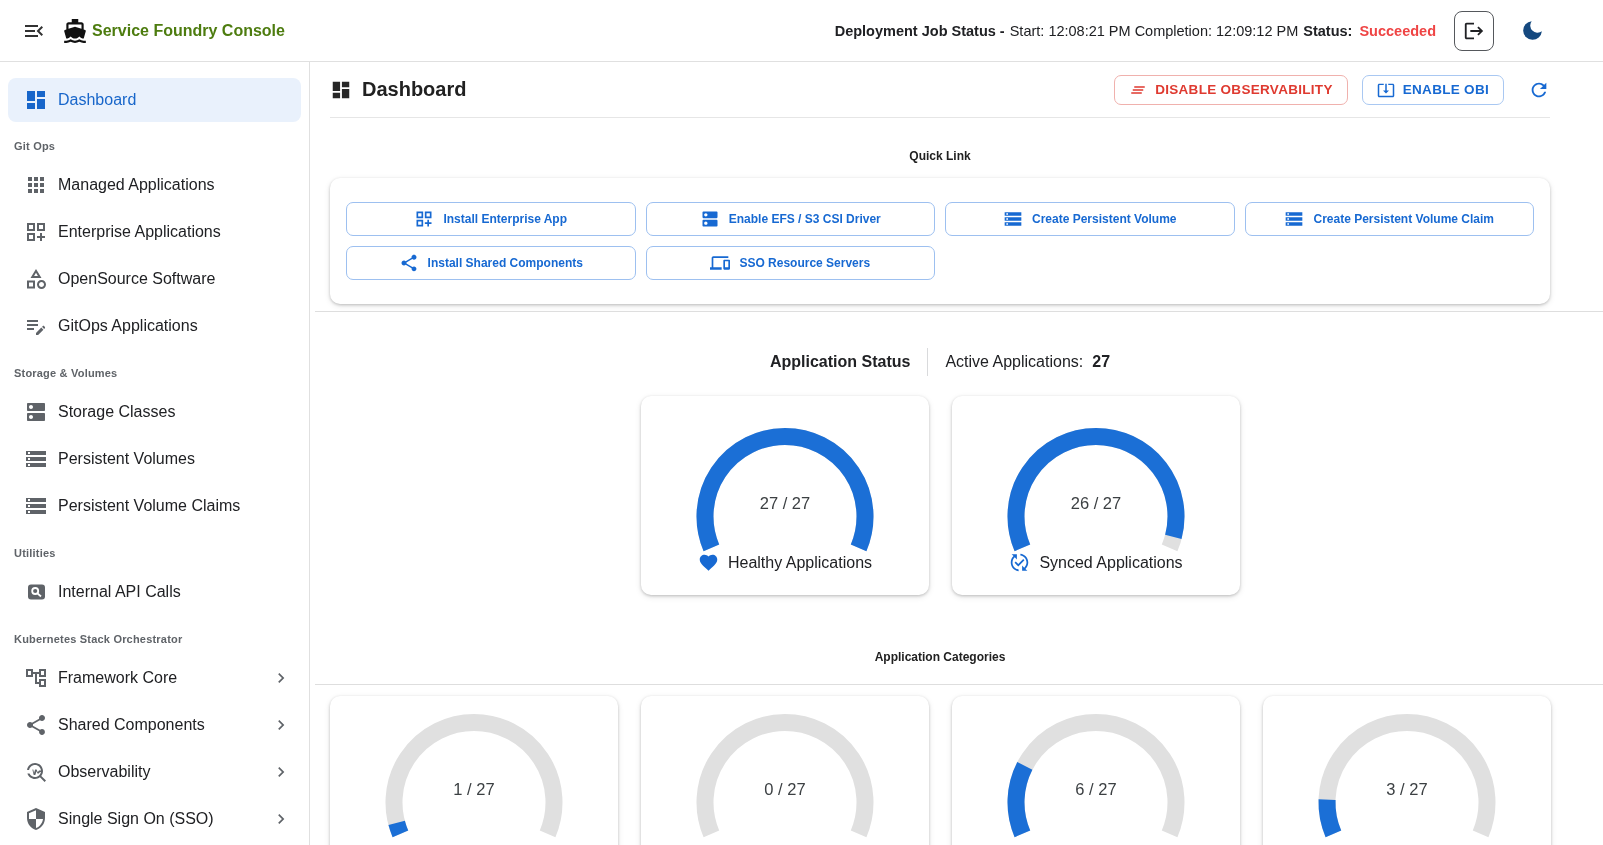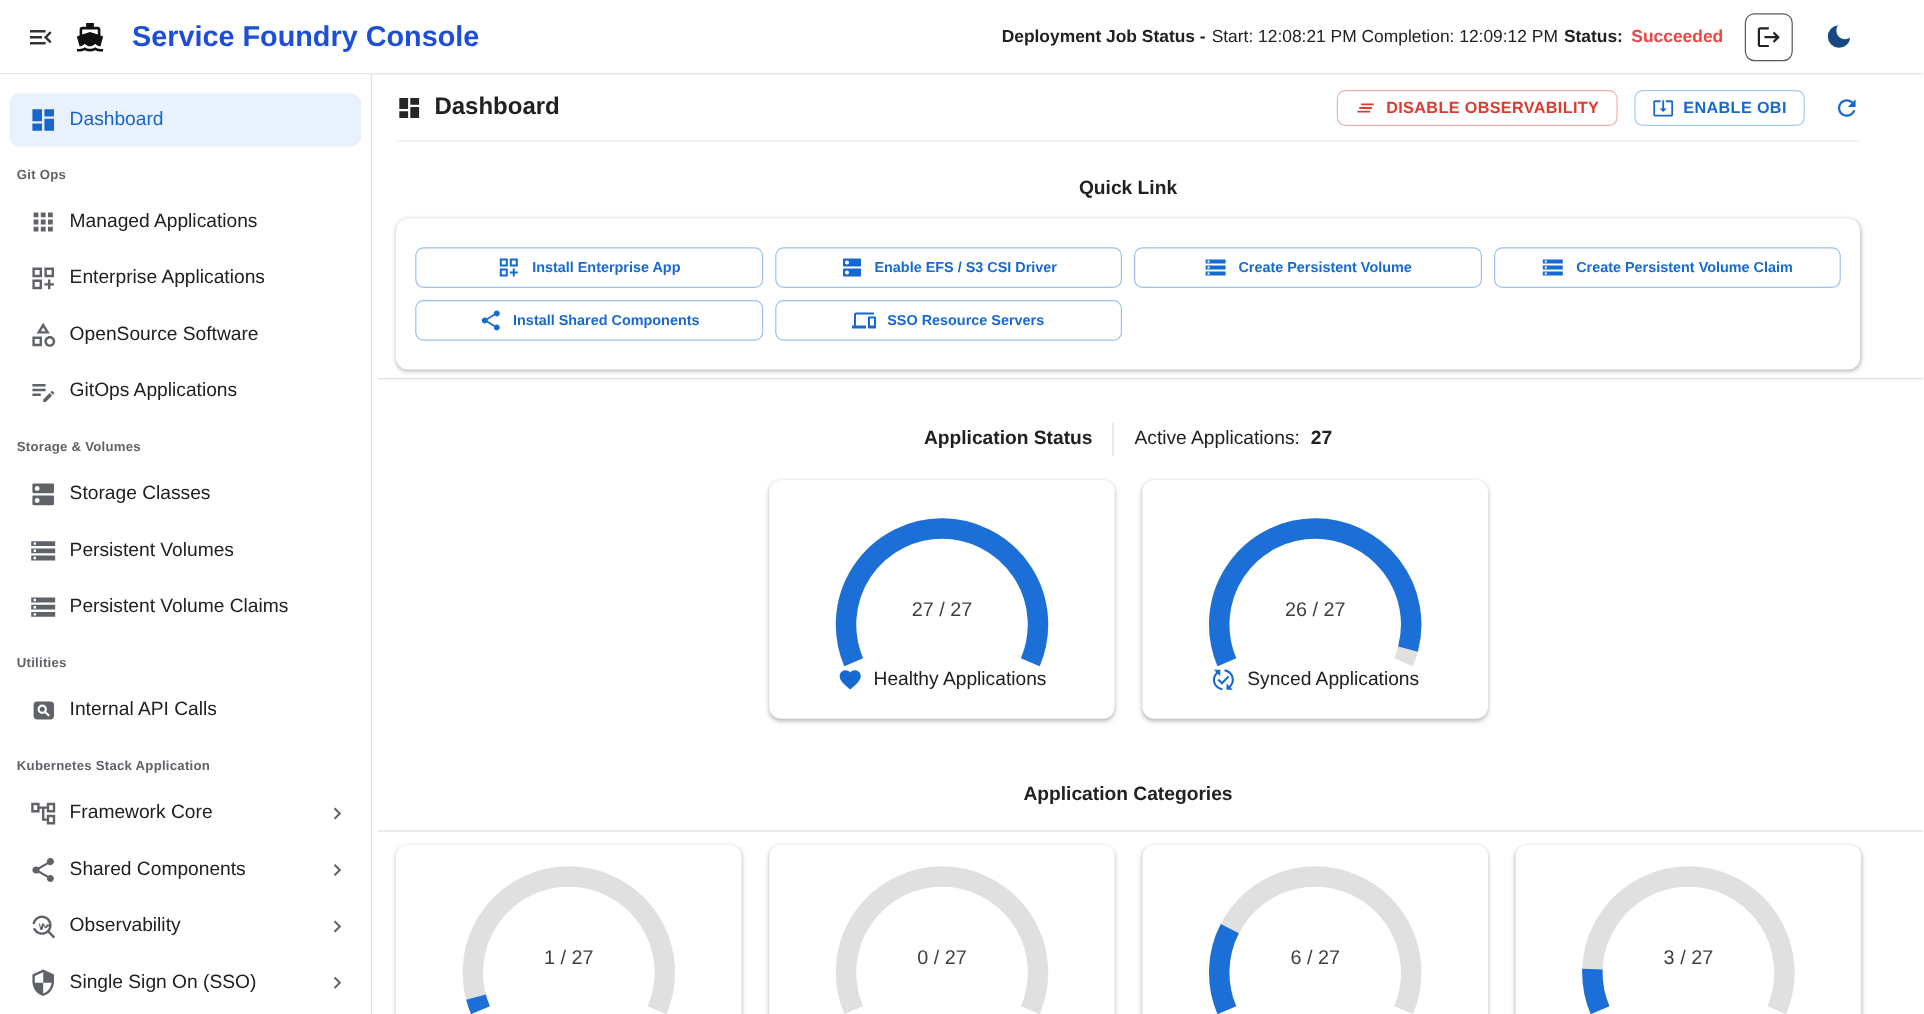--- a/index.html
+++ b/index.html
@@ -6,21 +6,21 @@
   html,body { width:1603px; height:845px; overflow:hidden; background:#fff;
     font-family:"Liberation Sans","DejaVu Sans",sans-serif; color:#202124; }
 
   
   .header { height:62px; display:flex; align-items:center; border-bottom:1px solid #e0e0e0;
     padding:0 58px 0 22px; background:#fff; }
   .icon { display:inline-flex; flex:0 0 auto; }
   .icon svg { display:block; }
   .menu-btn { color:#333; cursor:pointer; }
   .logo { margin-left:16px; color:#111; }
-  .app-title { margin-left:22px; font-size:24px; font-weight:700; color:#1d4ed8; }
+  .app-title { margin-left:4px; font-size:16px; font-weight:700; color:#4d7c0f; }
   .header-spacer { flex:1; }
   .job-status { font-size:14.5px; color:#202124; white-space:nowrap; display:flex; gap:5px; align-items:center;}
   .job-status .b { font-weight:700; }
   .job-status .ok { color:#ef4444; font-weight:600; margin-left:2px;}
   .logout-btn { margin-left:18px; width:40px; height:40px; border:1px solid #55585c; border-radius:8px;
     display:flex; align-items:center; justify-content:center; background:#fff; color:#202124; cursor:pointer; }
   .moon { margin-left:26px; color:#15497f; cursor:pointer; }
 
   
   .shell { display:flex; height:783px; }
@@ -44,21 +44,21 @@
     padding:0 14px; font-size:13.5px; font-weight:700; letter-spacing:.3px; cursor:pointer;
     font-family:inherit; }
   .obtn .icon { margin-right:8px; }
   .btn-danger { border:1px solid #f0b1ad; color:#df3a30; }
   .btn-primary { border:1px solid #a9c8f2; color:#1769d2; margin-left:14px; }
   .refresh { margin-left:24px; color:#1769d2; cursor:pointer; }
 
   .rule { border:none; border-top:1px solid #e6e6e6; }
   .wide-rule { border:none; border-top:1px solid #dedede; margin-left:-15px; margin-right:-53px; }
 
-  .section-heading { text-align:center; font-size:16px; font-weight:700; color:#212121; }
+  .section-heading { text-align:center; font-size:12px; font-weight:700; color:#212121; }
   .qh { margin-top:31px; }
 
   .quick-card { margin-top:15px; background:#fff; border-radius:10px; padding:24px 16px;
     box-shadow:0 1px 3px rgba(0,0,0,.2), 0 2px 6px rgba(0,0,0,.10); }
   .quick-grid { display:grid; grid-template-columns:repeat(4,1fr); column-gap:10px; row-gap:10px; }
   .qbtn { height:34px; border:1px solid #9dc0f0; border-radius:7px; background:#fff; color:#1769d2;
     font-size:12px; font-weight:700; display:flex; align-items:center; justify-content:center;
     gap:9px; cursor:pointer; font-family:inherit; }
 
   .r2 { margin-top:7px; }
@@ -198,21 +198,21 @@
       <span class="icon">
           <svg width="24" height="24" viewBox="0 0 24 24">
             <rect x="4" y="4.5" width="17" height="15" rx="3" fill="currentColor"></rect>
             <circle cx="11.2" cy="11" r="3" fill="none" stroke="#fff" stroke-width="1.8"></circle>
             <line x1="13.5" y1="13.3" x2="17" y2="16.5" stroke="#fff" stroke-width="1.8"></line>
           </svg>
         </span>
       <span class="lbl">Internal API Calls</span>
     </div>
 
-    <div class="sec-label">Kubernetes Stack Application</div>
+    <div class="sec-label">Kubernetes Stack Orchestrator</div>
     <div class="nav-item">
       <span class="icon">
           <svg width="24" height="24" viewBox="0 0 24 24" fill="currentColor">
             <path d="M22 11V3h-7v3H9V3H2v8h7V8h2v10h4v3h7v-8h-7v3h-2V8h2v3h7zM7 9H4V5h3v4zm10 6h3v4h-3v-4zm0-10h3v4h-3V5z"></path>
           </svg>
         </span>
       <span class="lbl">Framework Core</span>
       <span class="icon chev">
           <svg width="20" height="20" viewBox="0 0 24 24" fill="currentColor">
             <path d="M10 6 8.59 7.41 13.17 12l-4.58 4.59L10 18l6-6z"></path>

